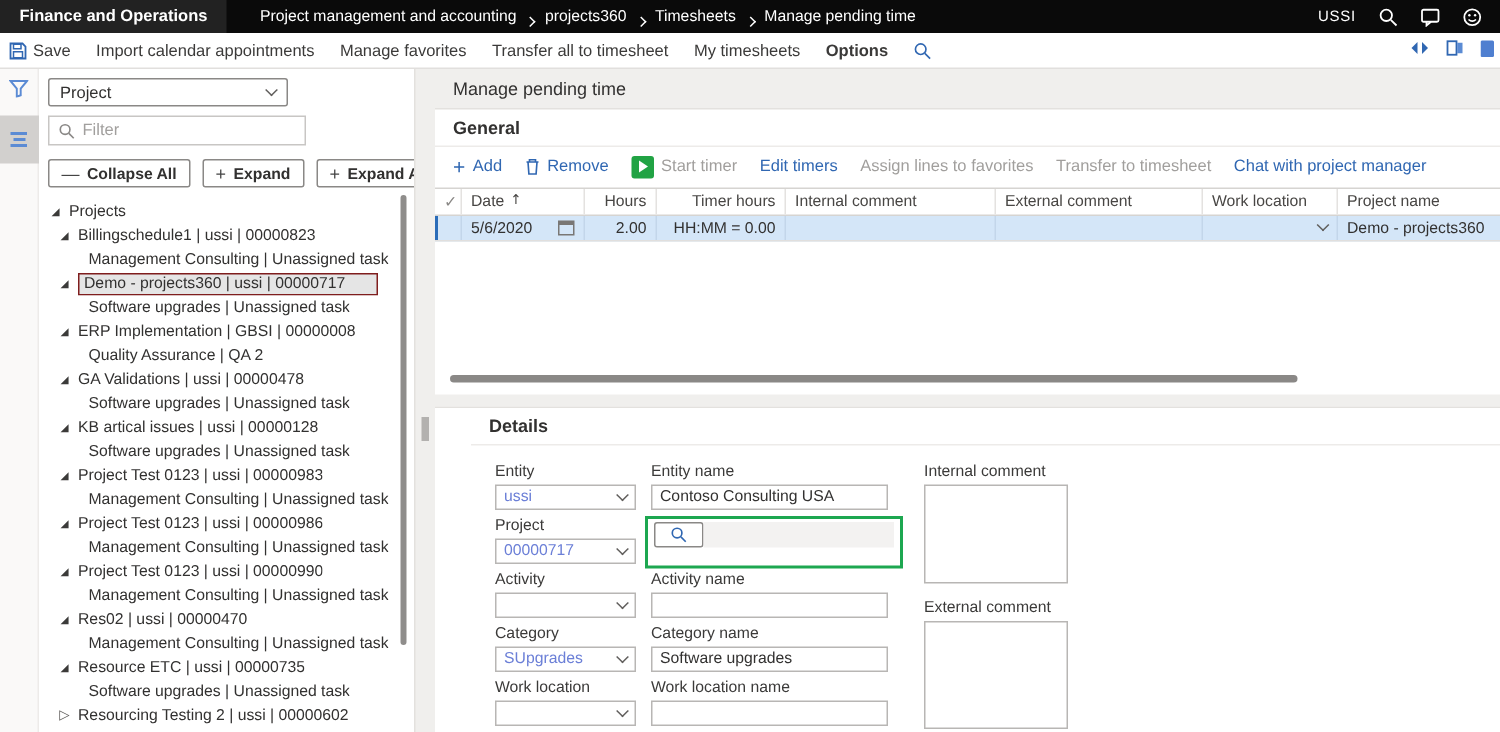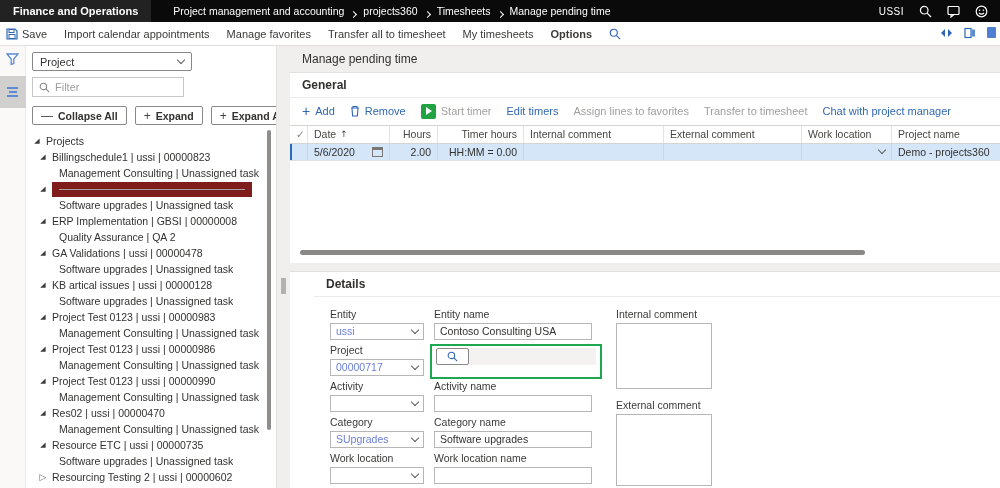--- a/index.html
+++ b/index.html
@@ -24,35 +24,35 @@
   
   .content { display:flex; height:442px; }
   
   .leftstrip { width:26px; background:#faf9f8; border-right:1px solid #edebe9; display:flex; flex-direction:column; align-items:center; padding-top:7px; flex:none; }
   .strip-list { width:26px; height:32px; background:#d2d0ce; display:flex; flex-direction:column; align-items:center; justify-content:center; gap:2px; margin-top:9px; }
   .bar { height:2px; background:#5b8bd4; }
   .bar.b1{width:11px}.bar.b2{width:8px}.bar.b3{width:11px}
   
   .sidebar { width:250px; background:#fff; position:relative; padding:6px 0 0 6px; flex:none; overflow:hidden; }
   .side-select { width:160px; height:19px; border:1px solid #8a8886; border-radius:2px; display:flex; align-items:center; justify-content:space-between; padding:0 7px; background:#fff; }
-  .side-filter { width:152px; height:20px; border:1px solid #c8c6c4; display:flex; align-items:center; gap:5px; padding:0 6px; margin-top:6px; }
+  .side-filter { width:172px; height:20px; border:1px solid #c8c6c4; display:flex; align-items:center; gap:5px; padding:0 6px; margin-top:6px; }
   .side-filter input { border:none; outline:none; width:120px; font:inherit; color:#323130; }
   .side-filter input::placeholder { color:#a19f9d; }
   .btnrow { display:flex; gap:8px; margin-top:9px; }
   .sbtn { border:1px solid #8a8886; border-radius:2px; background:#fff; height:19px; display:flex; align-items:center; padding:0 8px; font-weight:bold; font-size:10.5px; gap:5px; white-space:nowrap; }
   .sbtn .sym { font-weight:normal; font-size:12px; color:#444; line-height:1; }
   .tree { margin-top:8px; font-size:10.5px; }
   .tree-row { height:16px; display:flex; align-items:center; white-space:nowrap; overflow:hidden; }
   .tree-row.lvl0 { padding-left:0; }
   .tree-row.lvl1 { padding-left:6px; }
   .tree-row.lvl2 { padding-left:27px; }
   .caret { width:10px; flex:none; text-align:center; margin-right:4px; font-family:"DejaVu Sans", sans-serif; font-size:7px; color:#3b3a39; }
   .caret.collapsed { font-size:9px; color:#605e5c; }
   .tree-row .lbl { overflow:hidden; }
-  .tree-row.selected .lbl { background:#a3a3a3; border:7px solid #7f1d1d; height:15px; line-height:13px; padding:0 3px; flex:1; margin-right:24px; }
+  .tree-row.selected .lbl { background:#e5e5e5; border:1px solid #7f1d1d; height:15px; line-height:13px; padding:0 3px; flex:1; margin-right:24px; }
   .side-scroll { position:absolute; right:5px; top:84px; width:4px; height:300px; background:#8f8d8b; border-radius:2px; }
   
   .splitter { width:14px; background:#f0efed; border-left:1px solid #e3e1de; position:relative; flex:none; }
   .grip { position:absolute; top:232px; left:4px; width:5px; height:16px; background:#b3b1af; }
   
   .main { flex:1; display:flex; flex-direction:column; min-width:0; }
   .main-title { height:26px; display:flex; align-items:center; padding-left:12px; font-size:12px; }
   .panel { background:#fff; border-top:1px solid #e3e1de; }
   .panel.general { height:193px; display:flex; flex-direction:column;text-align:center; }
   .sec-head { height:25px; display:flex; align-items:center; padding-left:12px; font-weight:bold; font-size:12px; border-bottom:1px solid #edebe9; }

